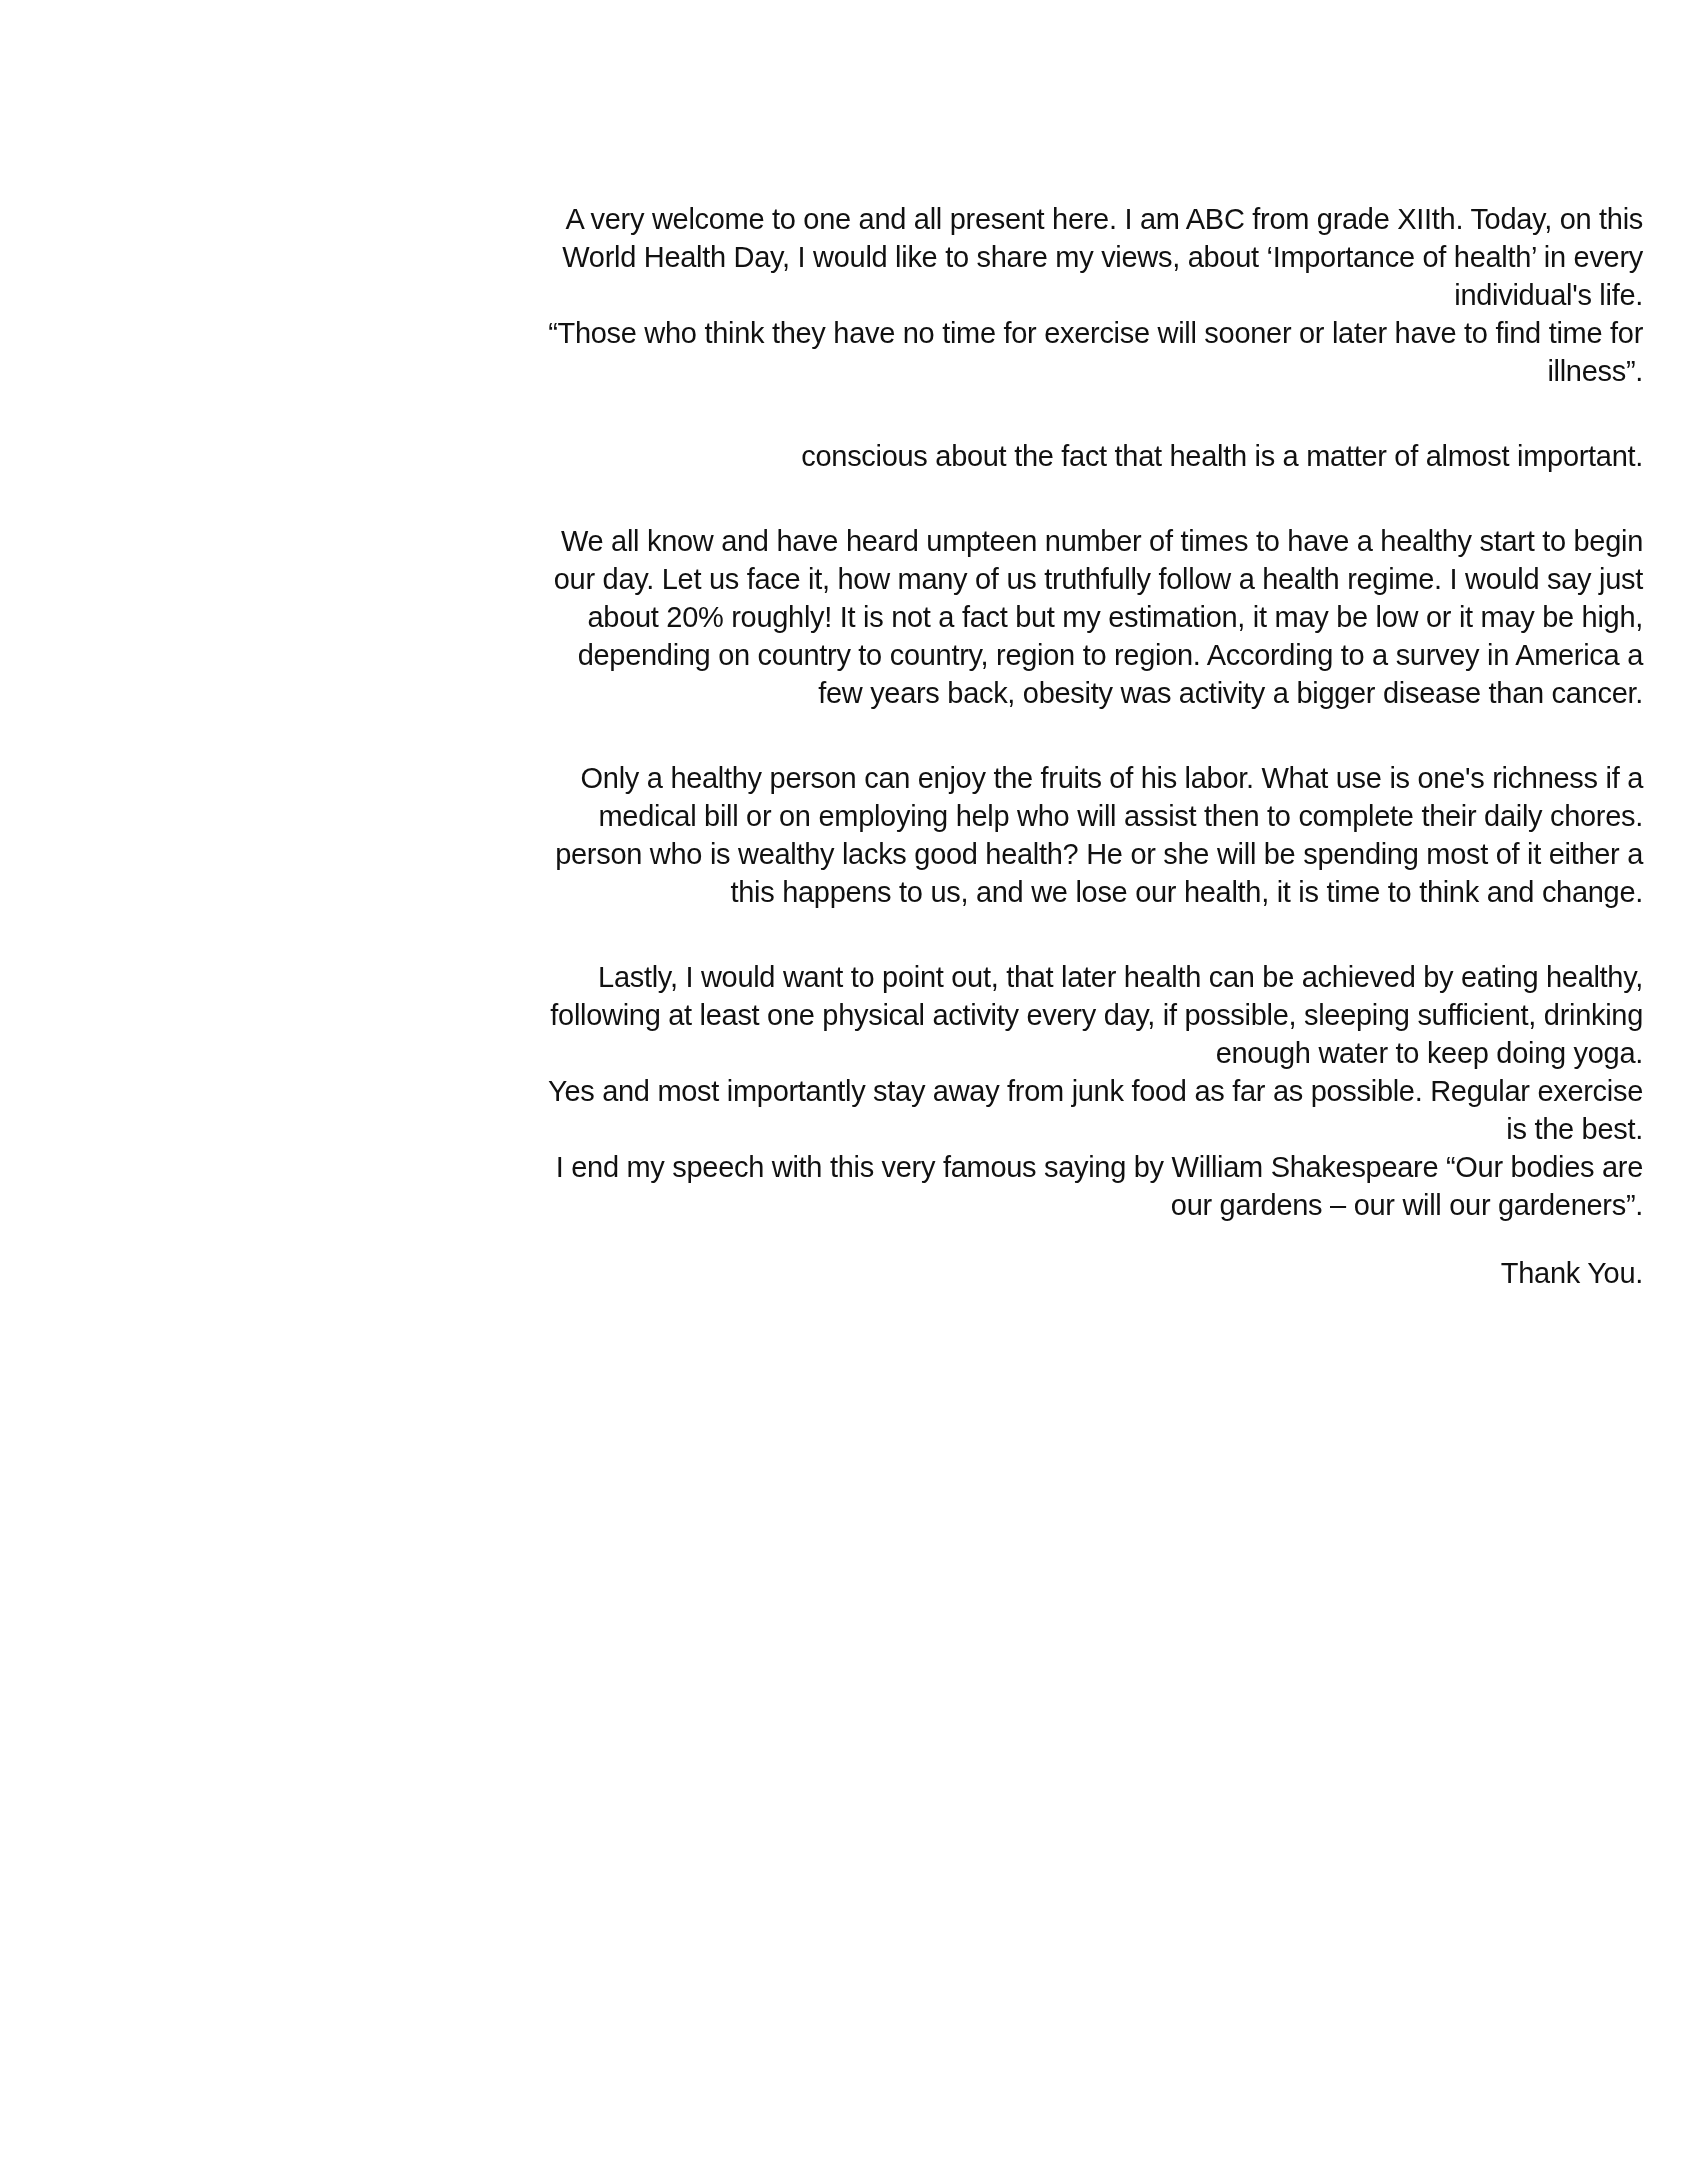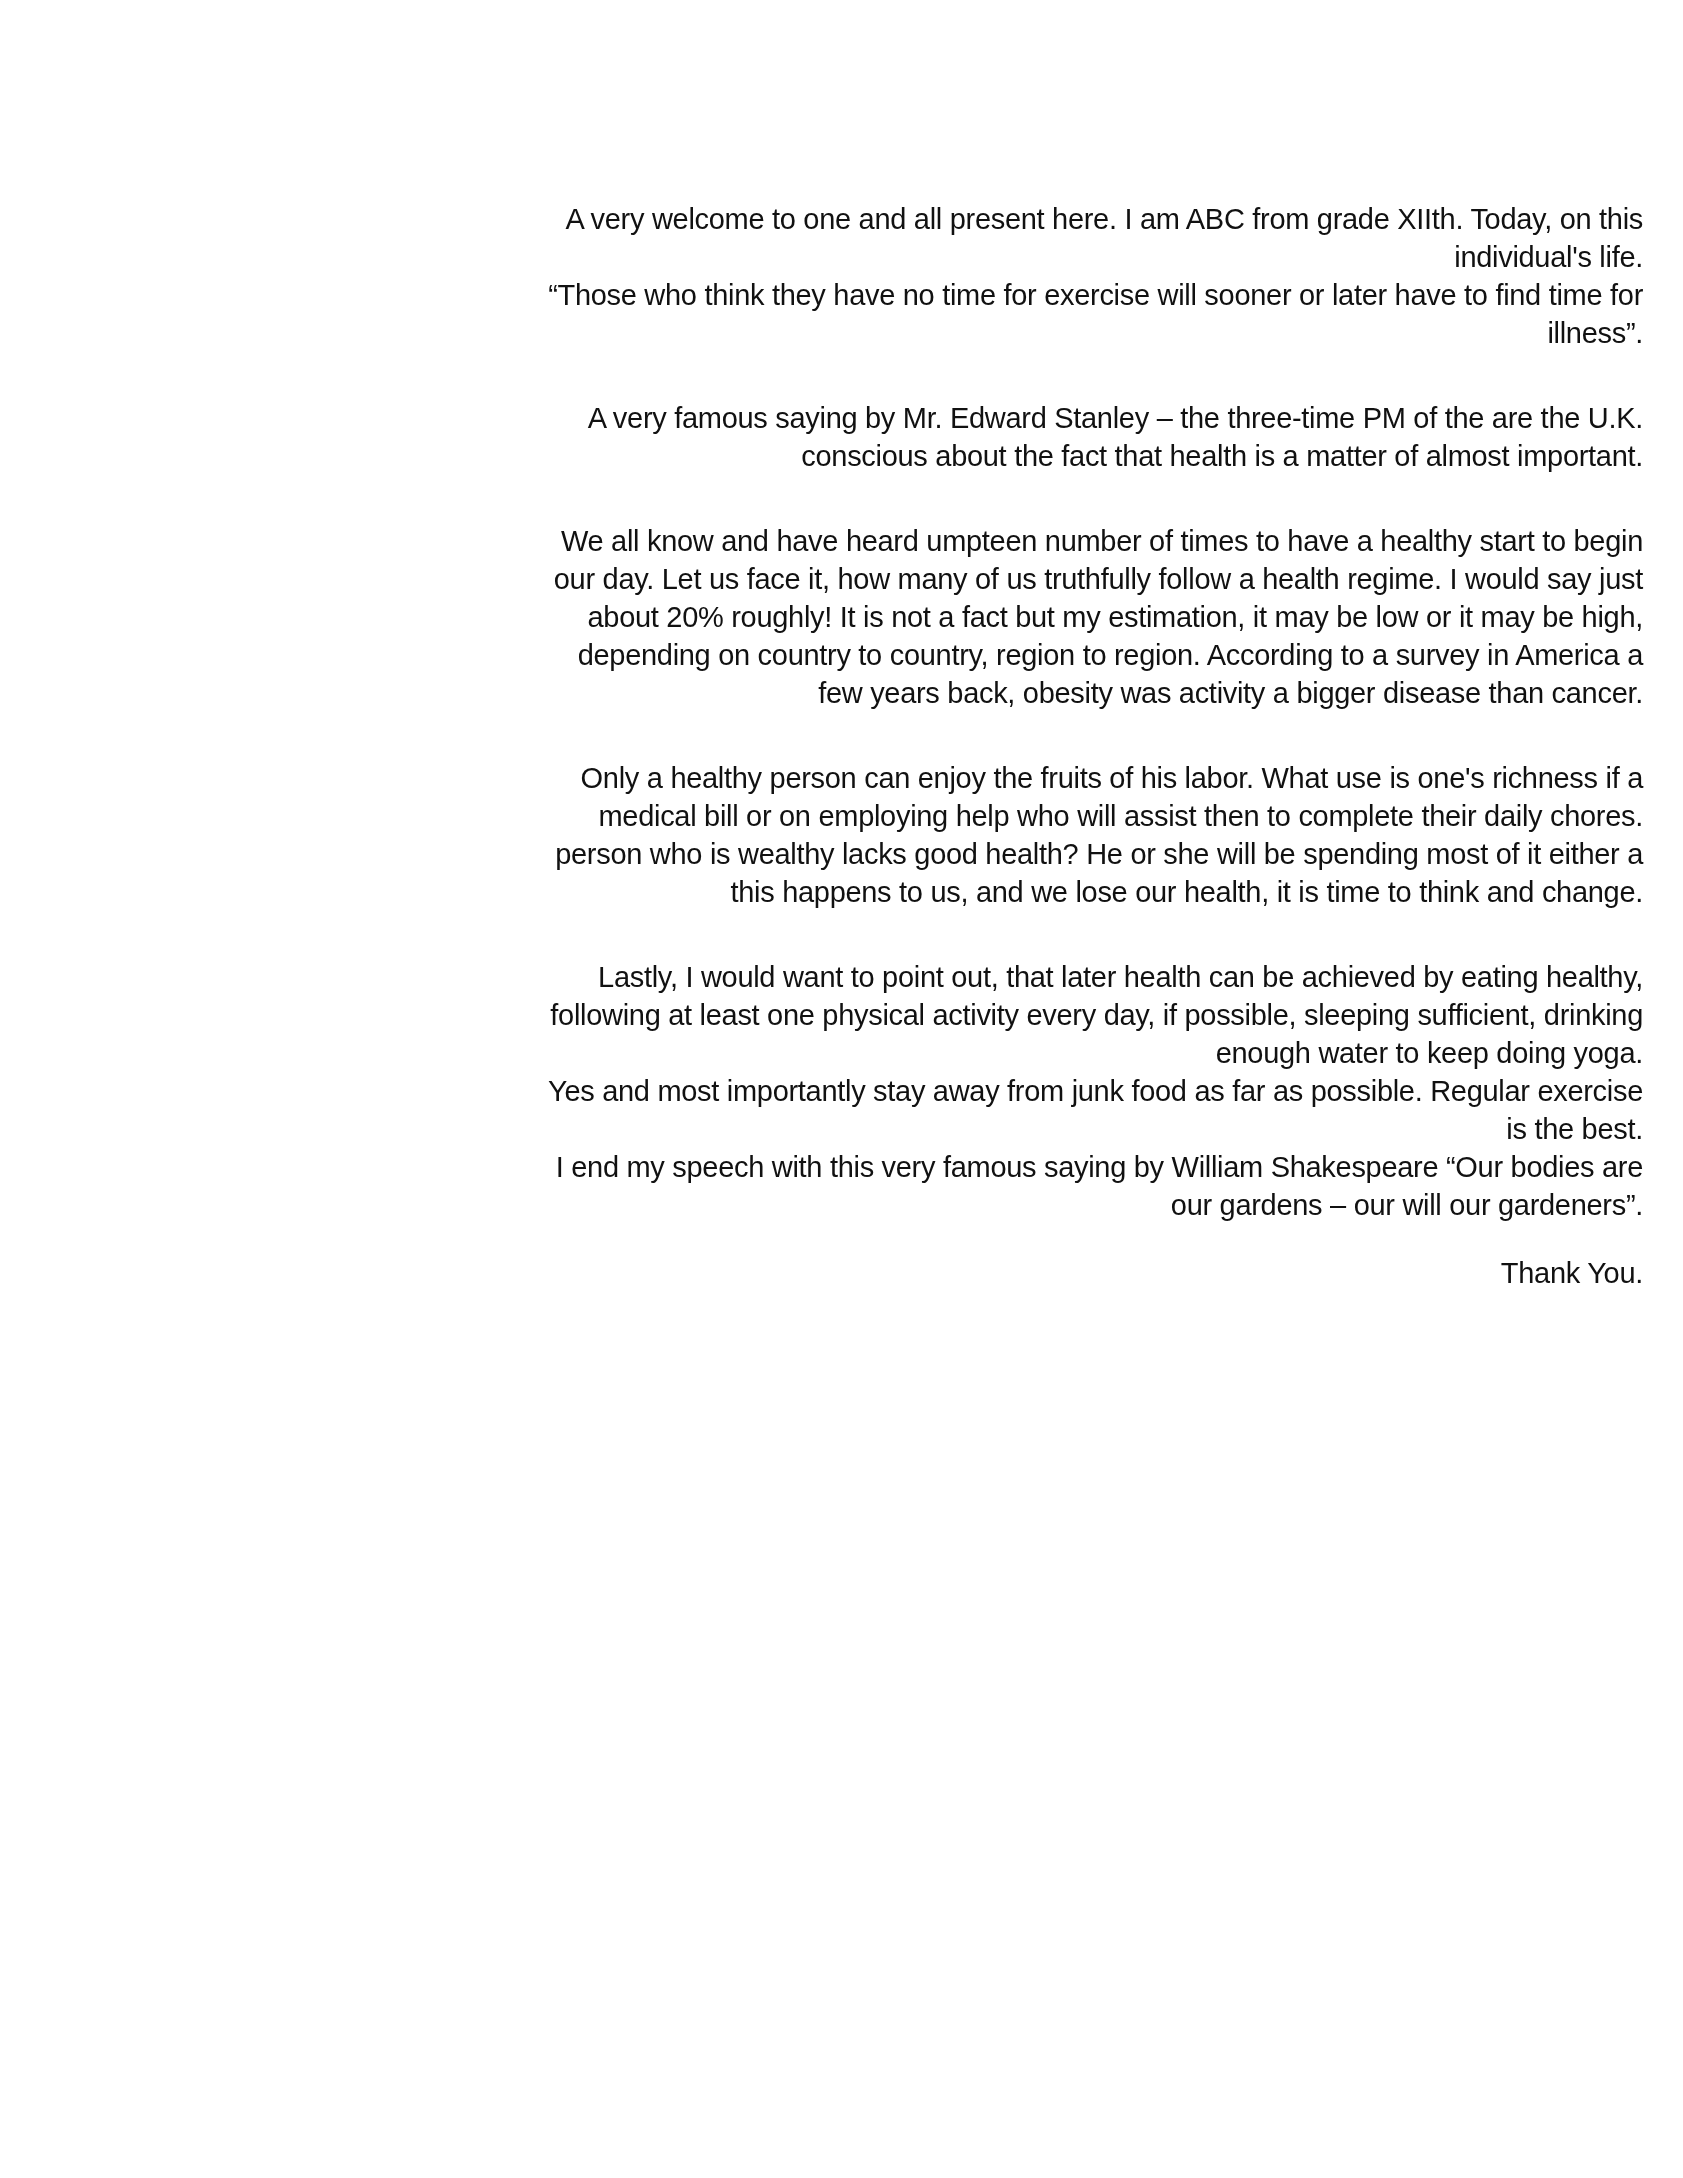--- a/index.html
+++ b/index.html
@@ -35,27 +35,27 @@
     white-space: pre;
   }
 </style>
 </head>
 <body>
 
 <div class="page">
 
   <p class="para">
     <span class="line"> A very welcome to one and all present here. I am ABC from grade XIIth. Today, on this</span>
+    <span class="line">World Health Day, I would like to share my views, about ‘Importance of health’ in every</span>
     <span class="line">individual's life.</span>
     <span class="line">“Those who think they have no time for exercise will sooner or later have to find time for</span>
     <span class="line">illness”.</span>
   </p>
 
   <p class="para">
-    <span class="line">A very famous saying by Mr. Edward Stanley – the three-time PM of the are the U.K.</span>
     <span class="line">conscious about the fact that health is a matter of almost important.</span>
   </p>
 
   <p class="para">
     <span class="line">We all know and have heard umpteen number of times to have a healthy start to begin</span>
     <span class="line">our day. Let us face it, how many of us truthfully follow a health regime. I would say just</span>
     <span class="line">about 20% roughly! It is not a fact but my estimation, it may be low or it may be high,</span>
     <span class="line">depending on country to country, region to region. According to a survey in America a</span>
     <span class="line">few years back, obesity was activity a bigger disease than cancer.</span>
   </p>

